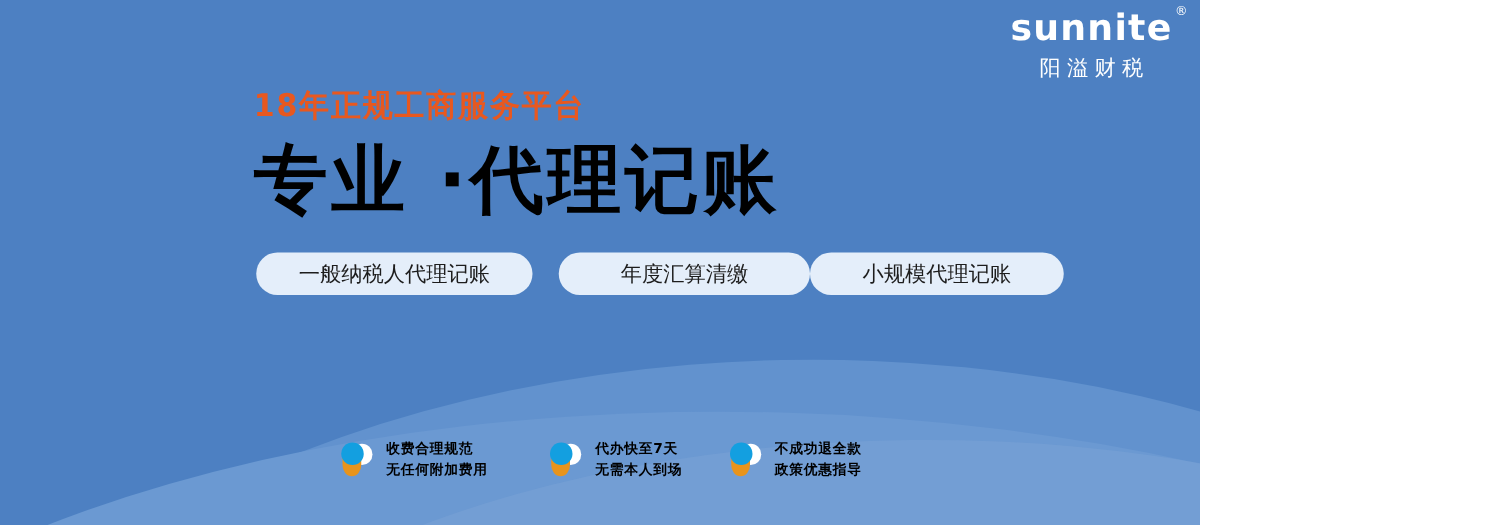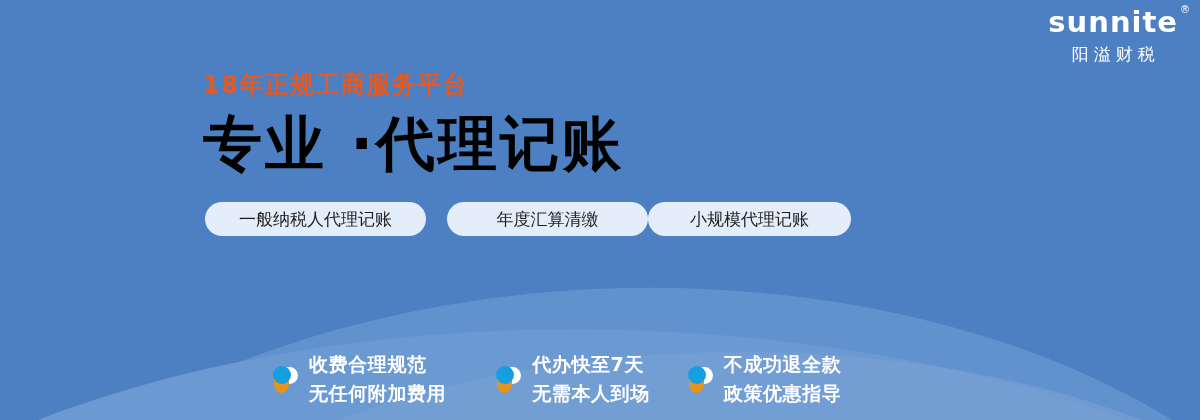--- a/index.html
+++ b/index.html
@@ -4,21 +4,21 @@
 <style>
   html, body {
     margin: 0;
     padding: 0;
   }
   body {
     font-family: "Liberation Sans", "DejaVu Sans", sans-serif;
   }
   #banner {
     position: relative;
-    width: 1200px;
+    width: 960px;
     height: 420px;
     overflow: hidden;
     background: #4d80c2;
   }
   
   .bg-layer {
     position: absolute;
     inset: 0;
     overflow: hidden;
     pointer-events: none;
@@ -182,22 +182,22 @@
   .feat-icon .dot {
     position: absolute;
     left: 1px;
     top: 1px;
     width: 18px;
     height: 18px;
     border-radius: 50%;
     background: #139fe0;
   }
   .feat-text {
-    color: #ffffff;
-    font-size: 19px;
+    color: #000000;
+    font-size: 11px;
     font-weight: 700;
     line-height: 1.55;
     letter-spacing: .6px;
     white-space: nowrap;
     font-family: "DejaVu Sans", sans-serif;
   }
 </style>
 </head>
 <body>
 

